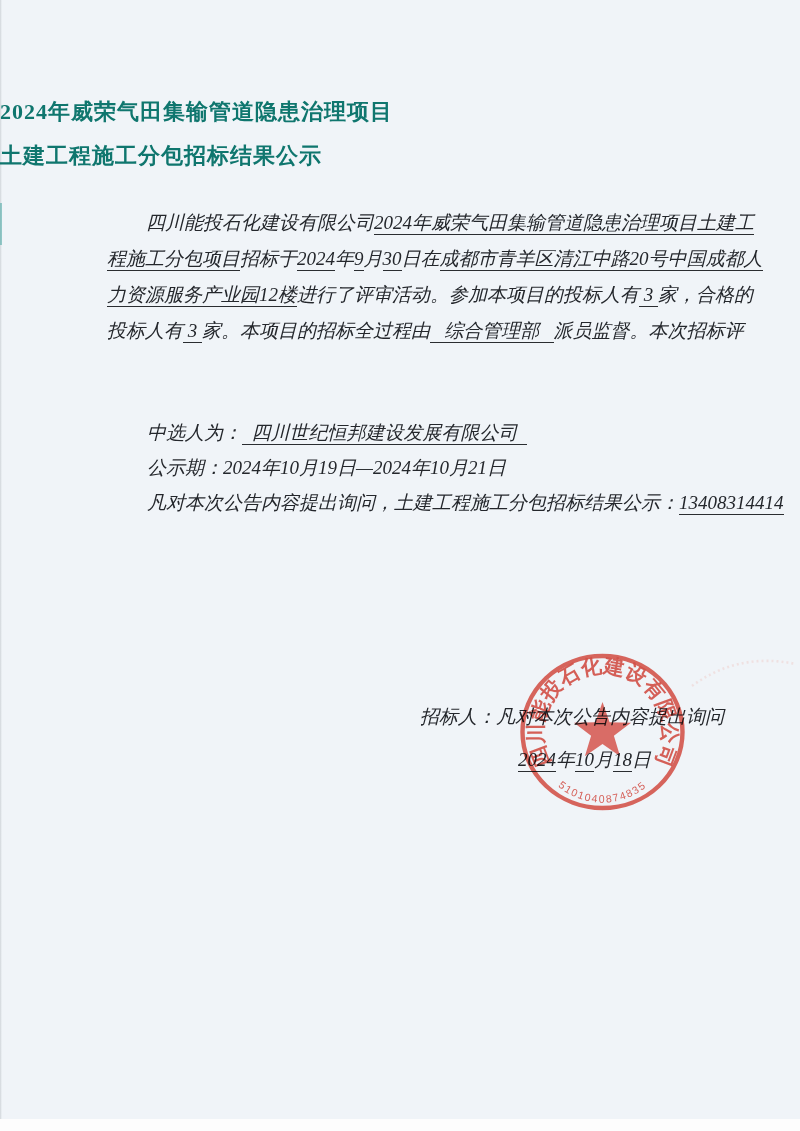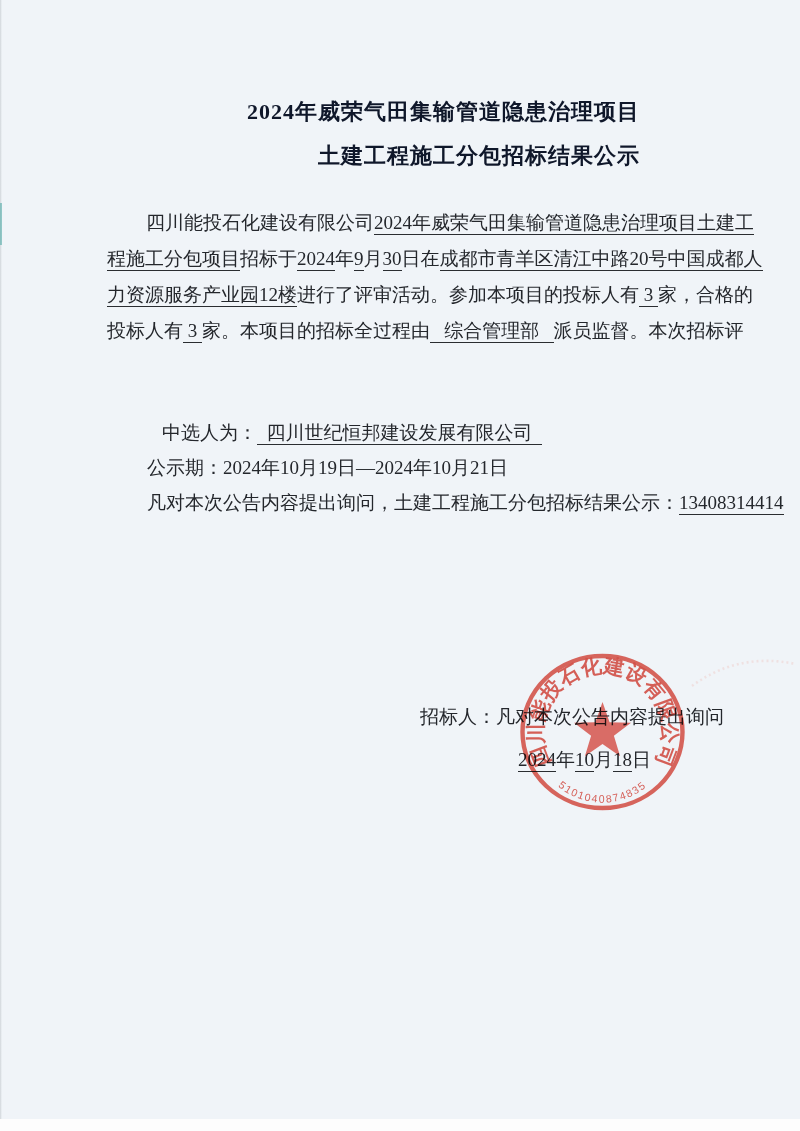--- a/index.html
+++ b/index.html
@@ -21,38 +21,38 @@
   }
   .scan-mark-teal {
     position:absolute; left:0; top:203px; width:2px; height:42px;
     background:#49a8a4; opacity:.55;
   }
   .scan-strip-bottom {
     position:absolute; left:0; top:1119px; width:800px; height:12px;
     background:#fdfdfd;
   }
   .title {
-    position:absolute; left:0; width:640px; text-align:right;
-    font-weight:bold; font-size:22px; letter-spacing:1px; color:#0f172a;
+    position:absolute; left:0; width:640px; text-align:left;
+    font-weight:bold; font-size:22px; letter-spacing:1px; color:#0f766e;
     white-space:pre;
   }
   .title1 { top:97px; }
   .title2 { top:141px; }
   .line {
-    position:absolute; font-size:19px; white-space:pre; line-height:24px;
+    position:absolute; font-size:19px; white-space:pre; line-height:24px;font-style:italic;
   }
   .u { border-bottom:1.6px solid #2a2d31; padding-bottom:1px; }
   
   .p1 { left:146px; top:211px; }
   .p2 { left:107px; top:247px; }
   .p3 { left:107px; top:283px; }
   .p4 { left:107px; top:319px; }
   .p5 { left:107px; top:355px; }
   
-  .w1 { left:147px; top:421px;margin-left:15px; }
+  .w1 { left:147px; top:421px; }
   .w2 { left:147px; top:456px; }
   .w3 { left:147px; top:491px; }
   
   .sig  { left:420px; top:705px; }
   .date { left:518px; top:748px; }
   
   .seal-svg {
     position:absolute; left:514px; top:649px; width:178px; height:168px;
     mix-blend-mode:multiply; opacity:.92;
   }

